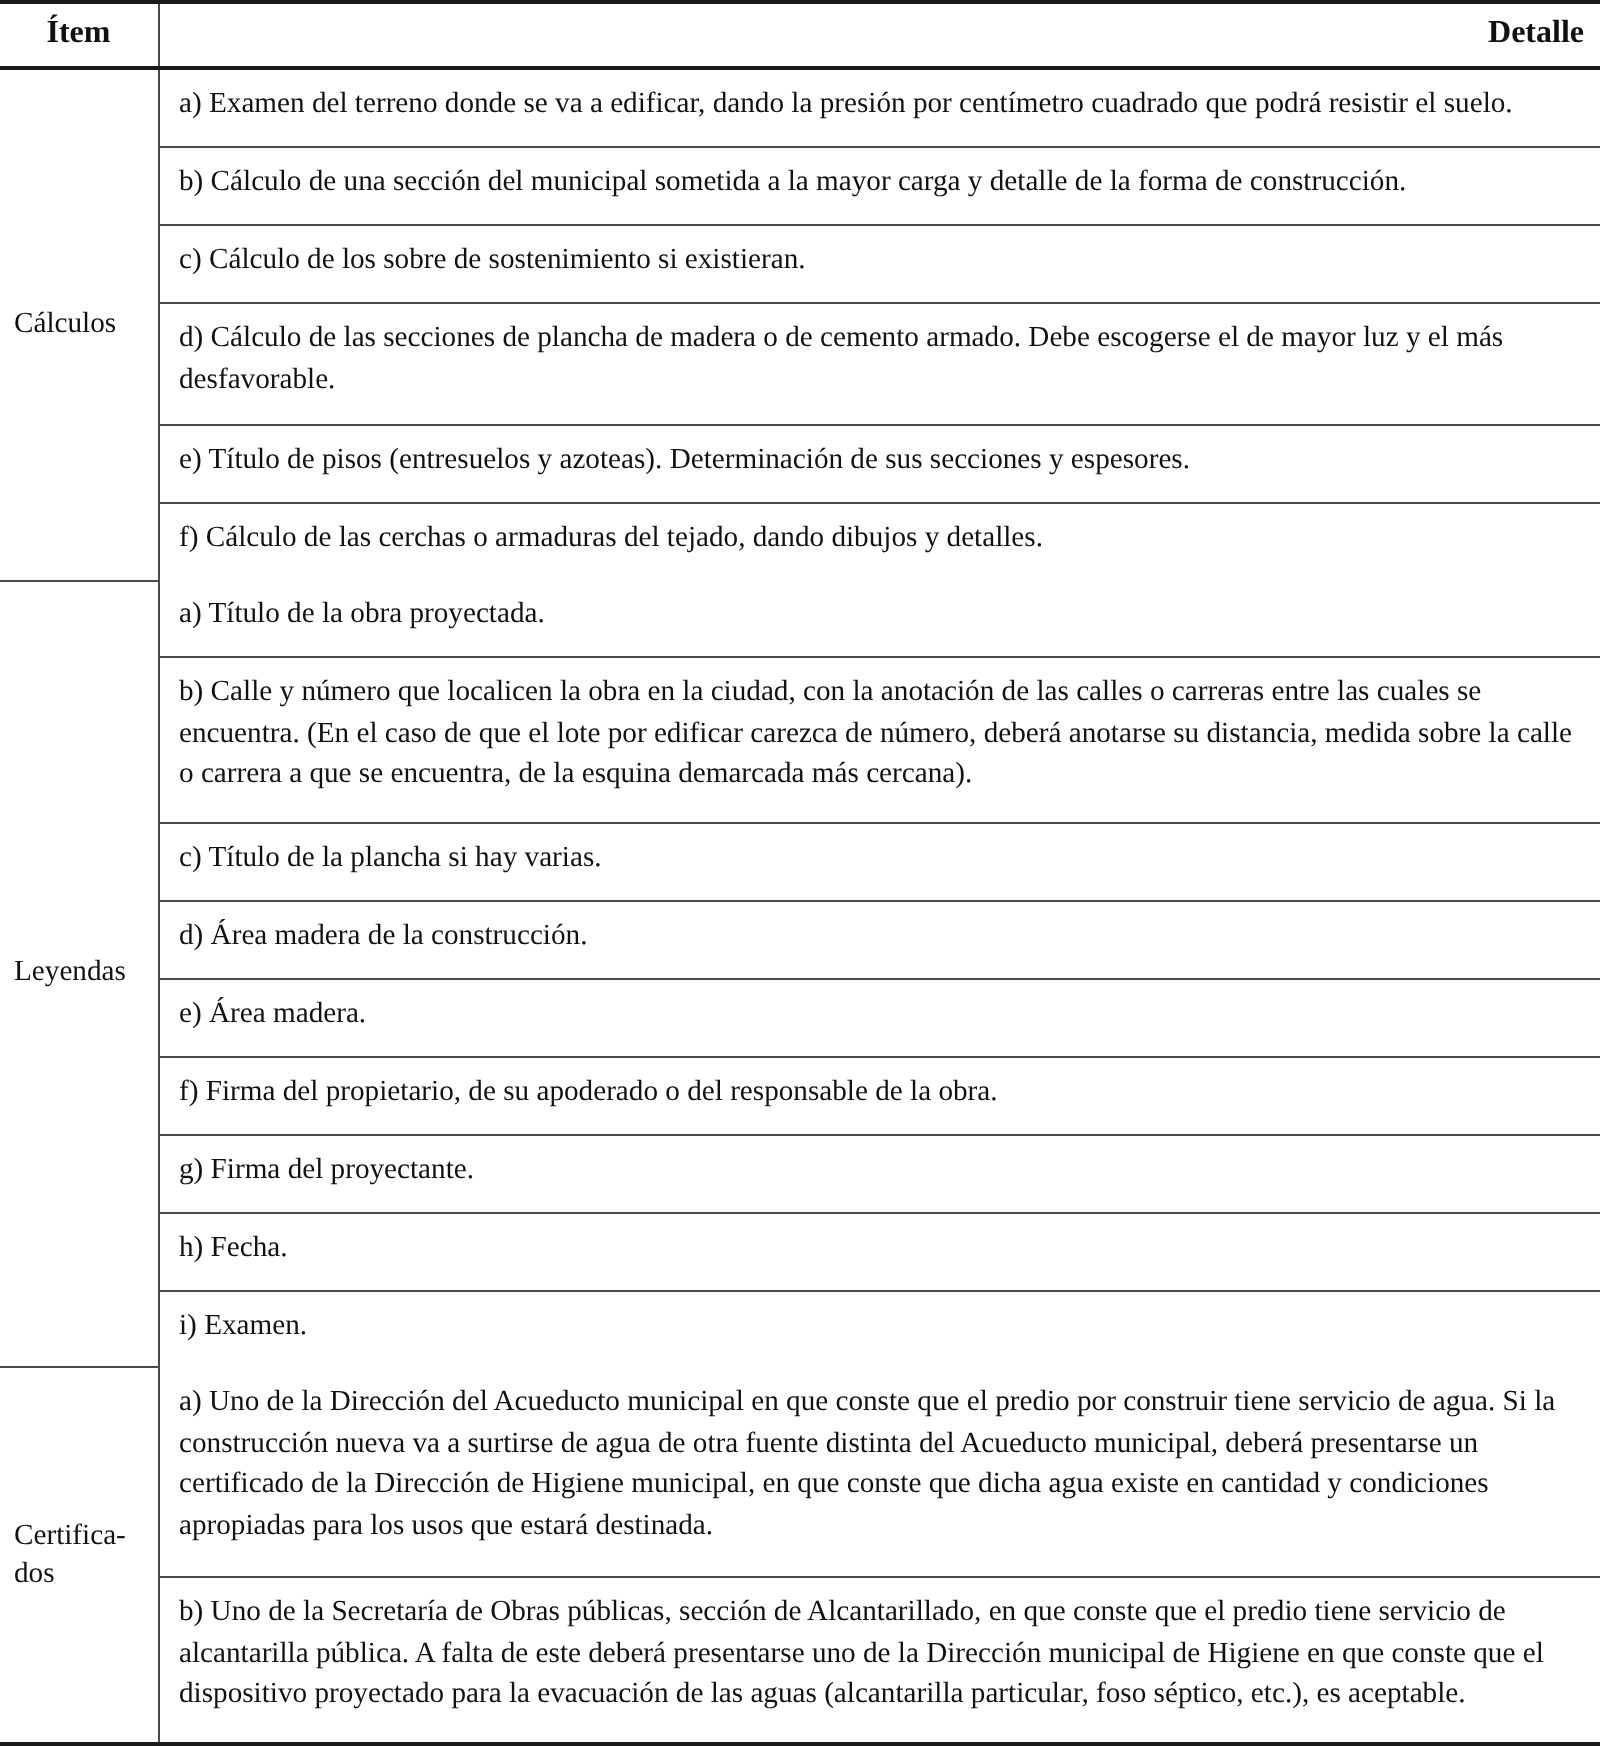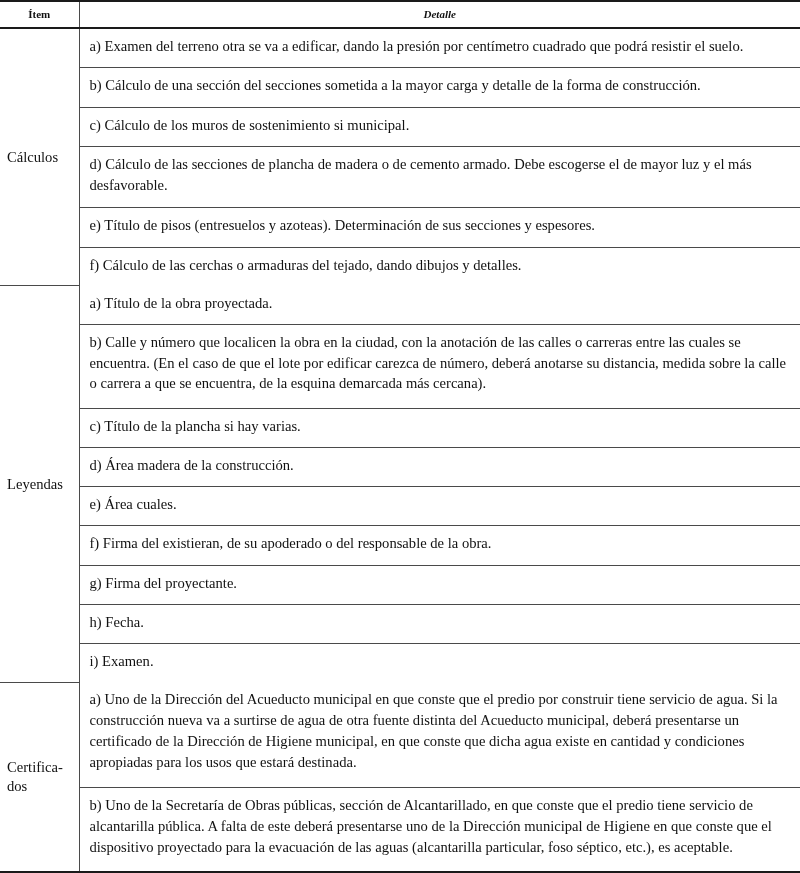--- a/index.html
+++ b/index.html
@@ -22,32 +22,31 @@
     table-layout: fixed;
     border-top: 2px solid #1a1a1a;
     border-bottom: 2px solid #1a1a1a;
   }
 
   #doc-table col.col-item { width: 79px; }
   #doc-table col.col-detail { width: 721px; }
 
   thead th {
     font-weight: bold;
-    font-size: 11px;
+    font-size: 16px;
     padding: 6px 8px 7px 8px;
     border-bottom: 2px solid #1a1a1a;
     vertical-align: middle;
   }
   th.head-item {
     text-align: center;
     border-right: 1px solid #4a4a4a;
   }
   th.head-detail {
-    text-align: center;
-    font-style: italic;
+    text-align: right;
   }
 
   td {
     font-size: 14.6px;
     line-height: 1.42;
     vertical-align: top;
     border-top: 1px solid #4a4a4a;
   }
 
   td.item-cell {
@@ -82,27 +81,27 @@
   </colgroup>
   <thead>
     <tr>
       <th class="head-item">Ítem</th>
       <th class="head-detail">Detalle</th>
     </tr>
   </thead>
   <tbody id="table-body">
       <tr class="section-start first-in-section">
         <td class="item-cell" rowspan="6">Cálculos</td>
-        <td class="detail-cell">a) Examen del terreno otra se va a edificar, dando la presión por centímetro cuadrado que podrá resistir el suelo.</td>
+        <td class="detail-cell">a) Examen del terreno donde se va a edificar, dando la presión por centímetro cuadrado que podrá resistir el suelo.</td>
       </tr>
       <tr>
-        <td class="detail-cell">b) Cálculo de una sección del secciones sometida a la mayor carga y detalle de la forma de construcción.</td>
+        <td class="detail-cell">b) Cálculo de una sección del municipal sometida a la mayor carga y detalle de la forma de construcción.</td>
       </tr>
       <tr>
-        <td class="detail-cell">c) Cálculo de los muros de sostenimiento si municipal.</td>
+        <td class="detail-cell">c) Cálculo de los sobre de sostenimiento si existieran.</td>
       </tr>
       <tr>
         <td class="detail-cell">d) Cálculo de las secciones de plancha de madera o de cemento armado. Debe escogerse el de mayor luz y el más desfavorable.</td>
       </tr>
       <tr>
         <td class="detail-cell">e) Título de pisos (entresuelos y azoteas). Determinación de sus secciones y espesores.</td>
       </tr>
       <tr>
         <td class="detail-cell">f) Cálculo de las cerchas o armaduras del tejado, dando dibujos y detalles.</td>
       </tr>
@@ -113,24 +112,24 @@
       <tr>
         <td class="detail-cell">b) Calle y número que localicen la obra en la ciudad, con la anotación de las calles o carreras entre las cuales se encuentra. (En el caso de que el lote por edificar carezca de número, deberá anotarse su distancia, medida sobre la calle o carrera a que se encuentra, de la esquina demarcada más cercana).</td>
       </tr>
       <tr>
         <td class="detail-cell">c) Título de la plancha si hay varias.</td>
       </tr>
       <tr>
         <td class="detail-cell">d) Área madera de la construcción.</td>
       </tr>
       <tr>
-        <td class="detail-cell">e) Área cuales.</td>
+        <td class="detail-cell">e) Área madera.</td>
       </tr>
       <tr>
-        <td class="detail-cell">f) Firma del existieran, de su apoderado o del responsable de la obra.</td>
+        <td class="detail-cell">f) Firma del propietario, de su apoderado o del responsable de la obra.</td>
       </tr>
       <tr>
         <td class="detail-cell">g) Firma del proyectante.</td>
       </tr>
       <tr>
         <td class="detail-cell">h) Fecha.</td>
       </tr>
       <tr>
         <td class="detail-cell">i) Examen.</td>
       </tr>

